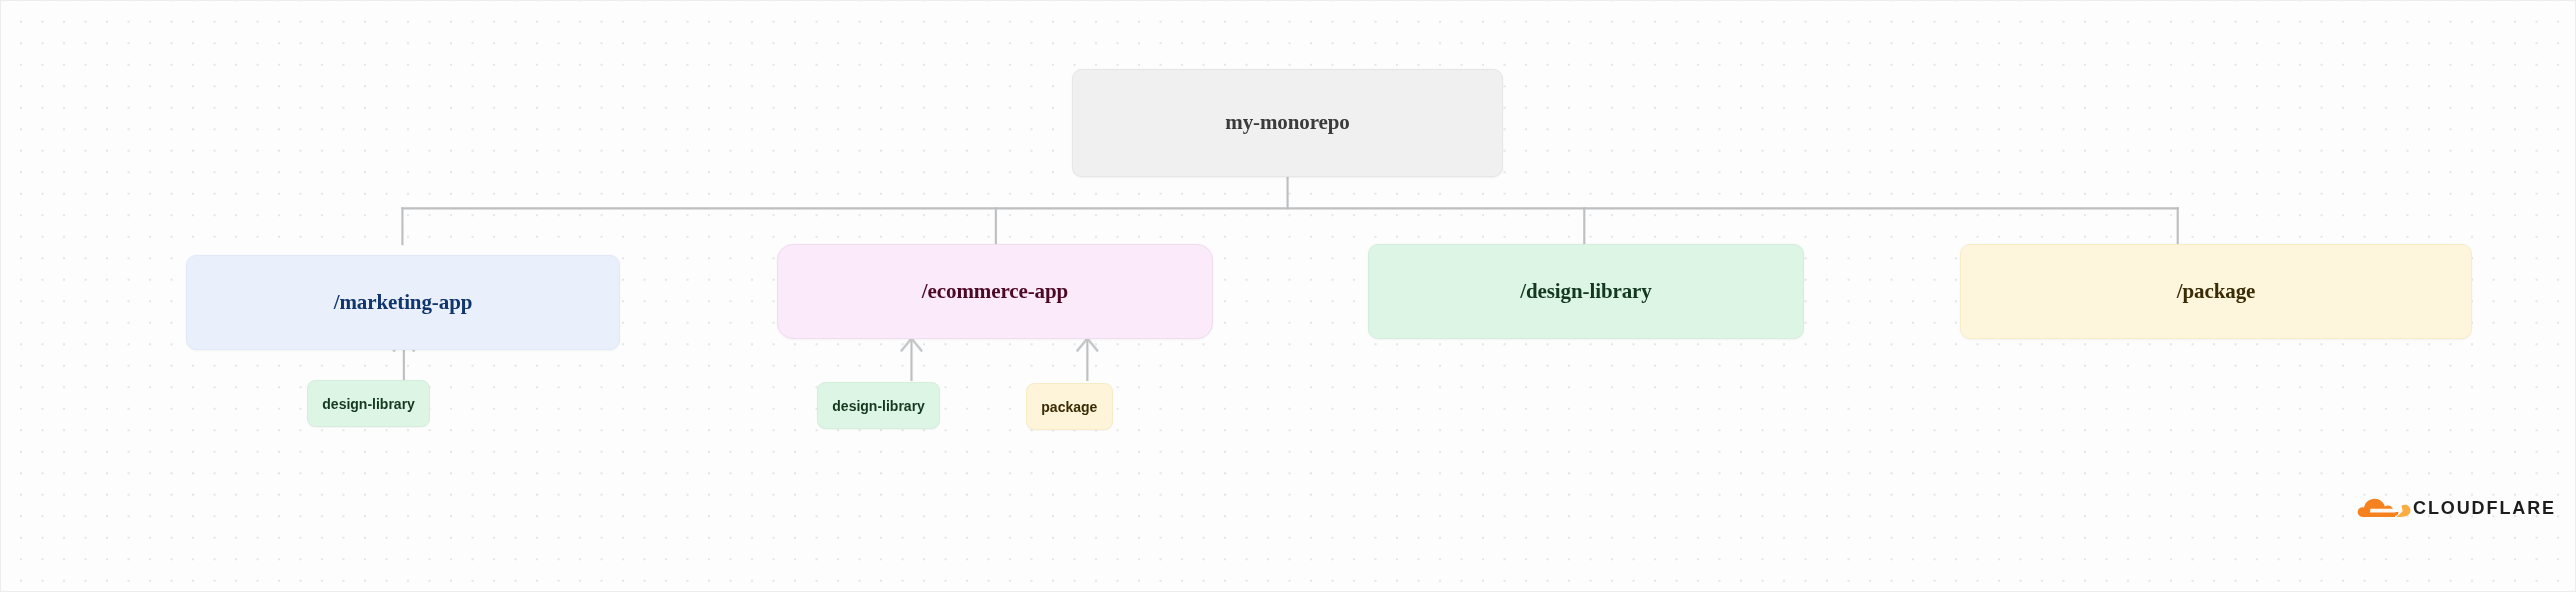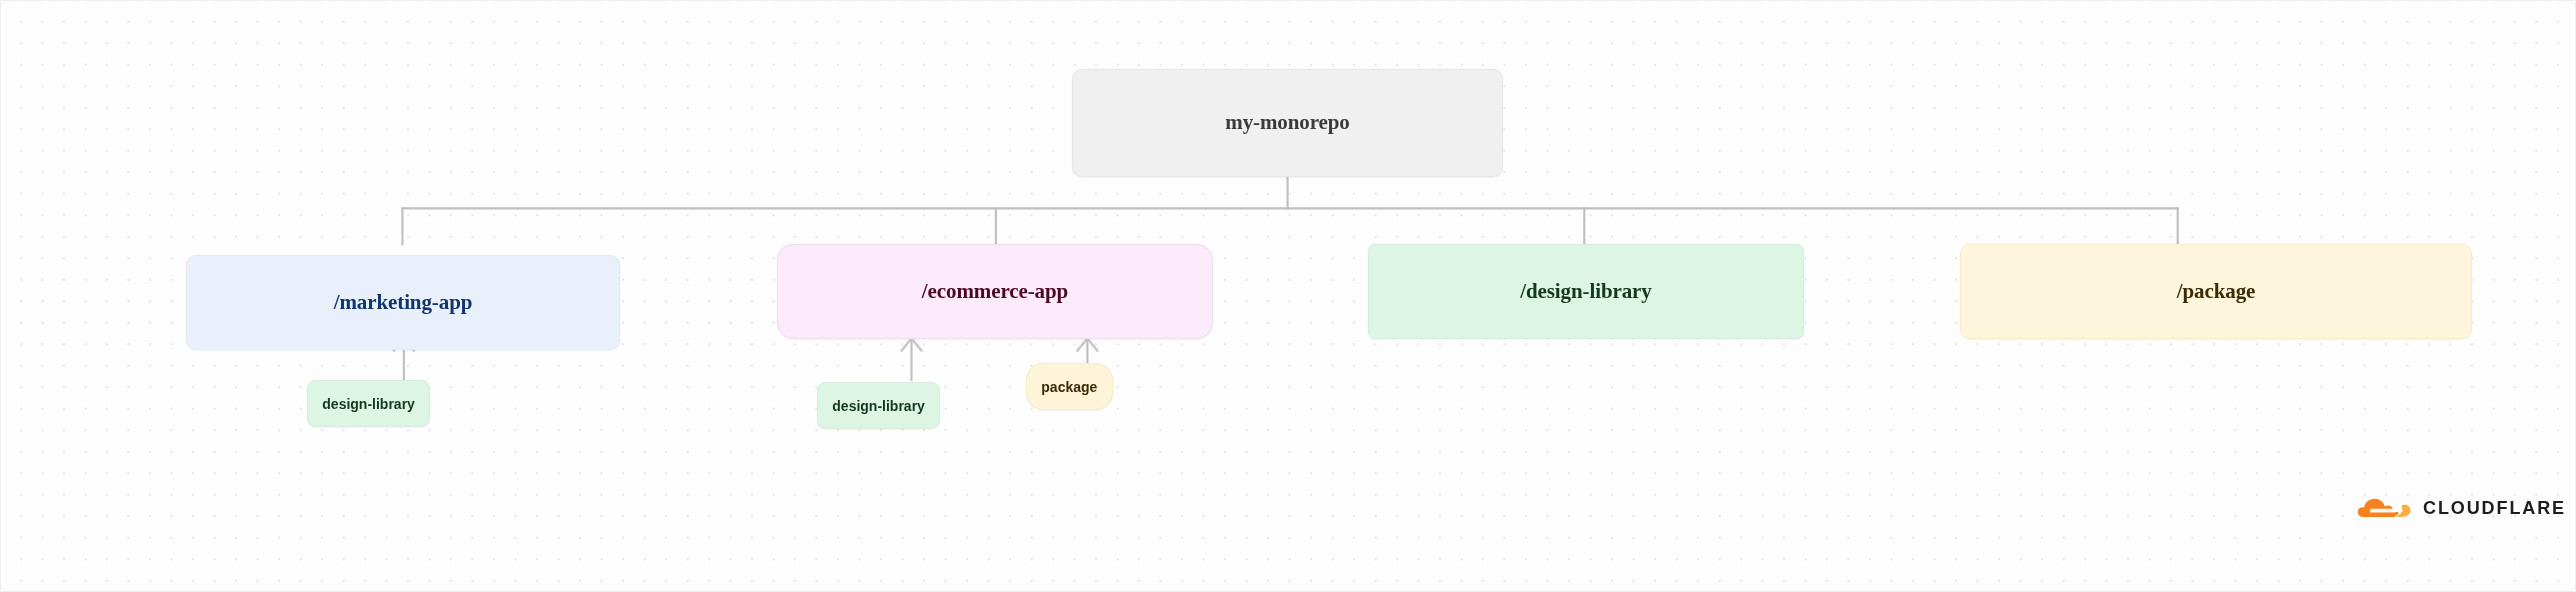--- a/index.html
+++ b/index.html
@@ -121,21 +121,20 @@
   .dep-tag.green { background: #ddf5e4; border: 0.7px solid #d4eedc; }
   .dep-tag.green .dep-tag-label { color: #143820; }
   .dep-tag.yellow { background: #fdf4d9; border: 0.7px solid #f6ecc5; }
   .dep-tag.yellow .dep-tag-label { color: #3b2c06; }
 
   
   #cf-logo {
     position: absolute;
     display: flex;
     align-items: center;
-    gap: 10px;
   }
   #cf-logo .cf-wordmark {
     font-size: 18px;
     font-weight: bold;
     letter-spacing: 1.9px;
     color: #1d1d1d;
     line-height: 1;
   }
 </style>
 </head>
@@ -169,37 +168,37 @@
   </div>
 
   <div class="node blue" style="left:185px; top:243px; width:434px; height:95px;margin-top:11px;">
     <span class="node-label">/marketing-app</span>
   </div>
 
   <div class="node pink" style="left:776px; top:243px; width:436px; height:95px;border-radius:16px;">
     <span class="node-label">/ecommerce-app</span>
   </div>
 
-  <div class="node green" style="left:1367px; top:243px; width:436px; height:95px;border-radius:7px;">
+  <div class="node green" style="left:1367px; top:243px; width:436px; height:95px;">
     <span class="node-label">/design-library</span>
   </div>
 
   <div class="node yellow" style="left:1959px; top:243px; width:512px; height:95px;">
     <span class="node-label">/package</span>
   </div>
 
   <div class="dep-tag green" style="left:306px; top:379px;">
     <span class="dep-tag-label">design-library</span>
   </div>
 
   <div class="dep-tag green" style="left:816px; top:381px;">
     <span class="dep-tag-label">design-library</span>
   </div>
 
-  <div class="dep-tag yellow" style="left:1025px; top:362px;border-radius:17px;">
+  <div class="dep-tag yellow" style="left:1025px; top:382px;">
     <span class="dep-tag-label">package</span>
   </div>
 
   <div id="cf-logo" style="left:2356px; top:494px;">
     <svg class="cf-mark" width="56" height="26" viewBox="0 0 78 36" xmlns="http://www.w3.org/2000/svg">
       <path d="M60.5 30.5 C69 30.5 74.5 27 74.5 21.5 C74.5 16.8 70.8 13.6 66.2 13.6
                C64.6 13.6 63.2 14 62 14.7 L63.6 22.5 L55 30.5 Z" fill="#fbad41"></path>
       <path d="M52.8 30.5 L8.5 30.5 C4.2 30.5 1 27.6 1 23.6 C1 19.9 3.9 17 7.6 17
                C8.4 17 9.2 17.1 9.9 17.4 C10.9 10.3 17 5 24.4 5 C31.3 5 37.1 9.6 38.9 15.9
                C40.1 15 41.6 14.5 43.2 14.5 C47.2 14.5 50.5 17.7 50.5 21.7

